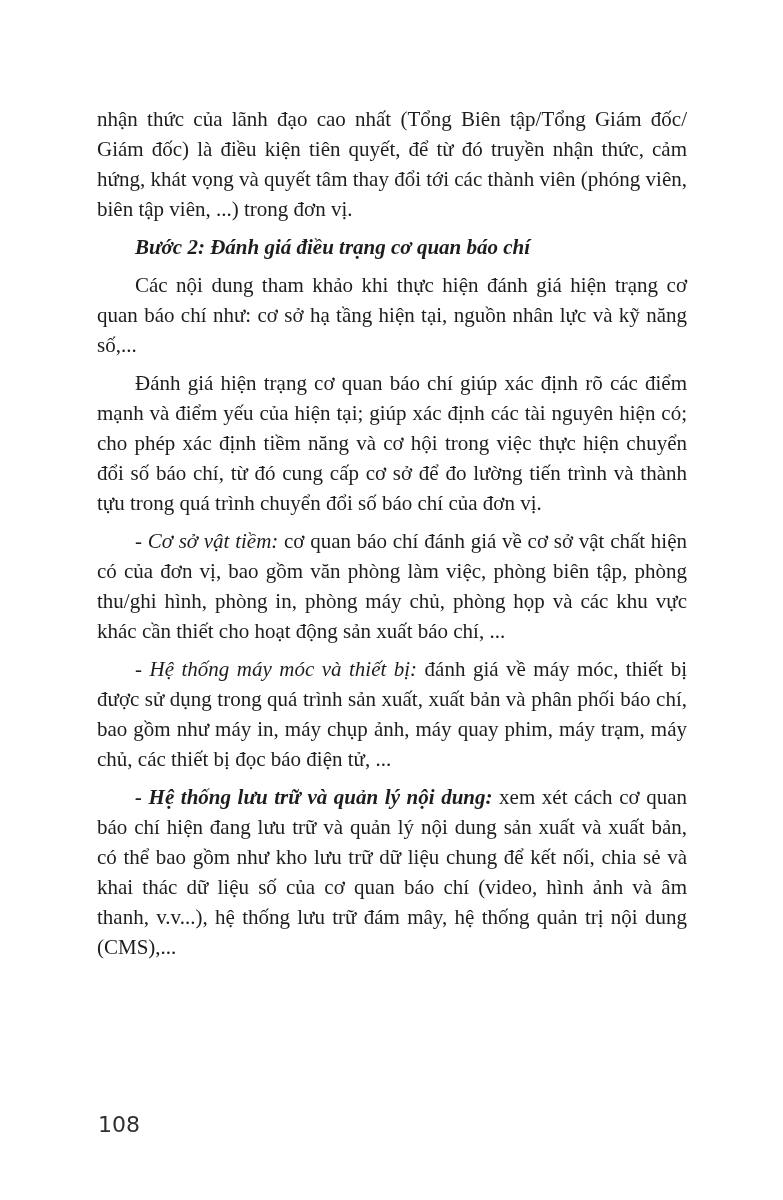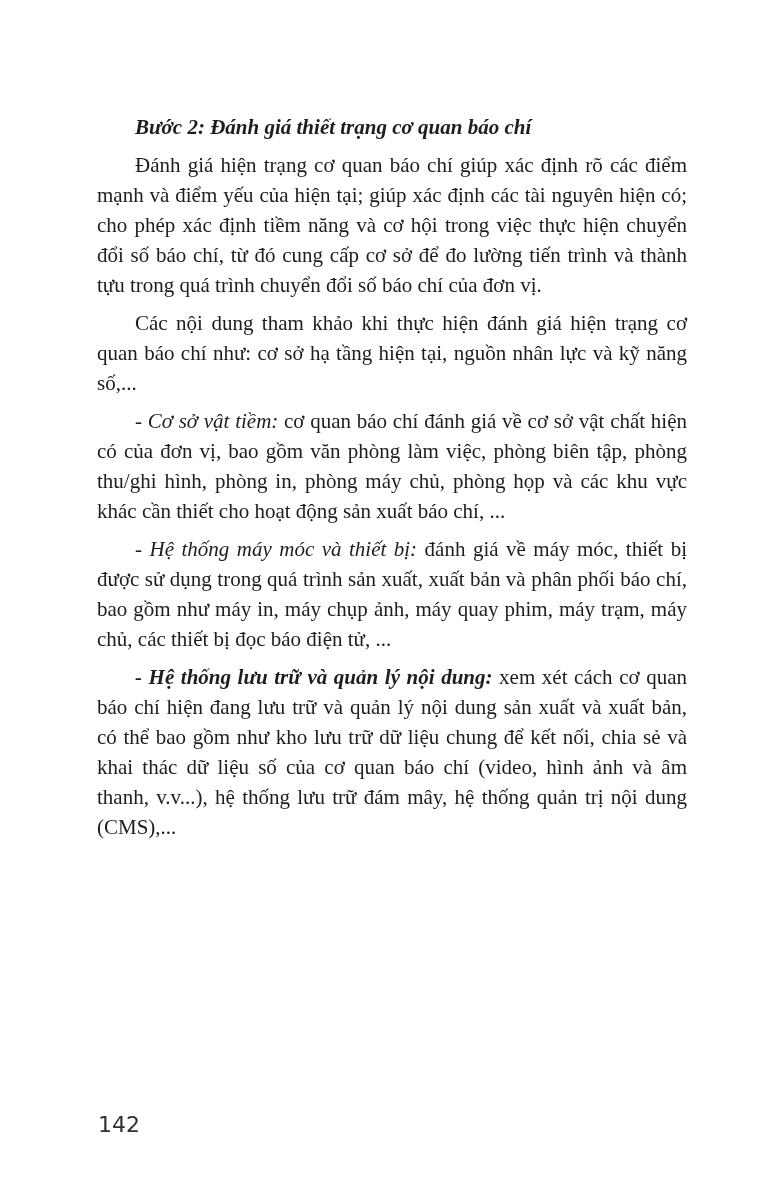--- a/index.html
+++ b/index.html
@@ -52,31 +52,32 @@
     color: #2f2f2f;
   }
 </style>
 </head>
 <body>
 
 <div class="page">
 
   <main class="text-block">
 
+    <p class="para no-indent">nhận thức của lãnh đạo cao nhất (Tổng Biên tập/Tổng Giám đốc/ Giám đốc) là điều kiện tiên quyết, để từ đó truyền nhận thức, cảm hứng, khát vọng và quyết tâm thay đổi tới các thành viên (phóng viên, biên tập viên, ...) trong đơn vị.</p>
 
-    <p class="para heading">Bước 2: Đánh giá thiết trạng cơ quan báo chí</p>
+    <p class="para heading">Bước 2: Đánh giá điều trạng cơ quan báo chí</p>
+
+    <p class="para">Các nội dung tham khảo khi thực hiện đánh giá hiện trạng cơ quan báo chí như: cơ sở hạ tầng hiện tại, nguồn nhân lực và kỹ năng số,...</p>
 
     <p class="para">Đánh giá hiện trạng cơ quan báo chí giúp xác định rõ các điểm mạnh và điểm yếu của hiện tại; giúp xác định các tài nguyên hiện có; cho phép xác định tiềm năng và cơ hội trong việc thực hiện chuyển đổi số báo chí, từ đó cung cấp cơ sở để đo lường tiến trình và thành tựu trong quá trình chuyển đổi số báo chí của đơn vị.</p>
-
-    <p class="para">Các nội dung tham khảo khi thực hiện đánh giá hiện trạng cơ quan báo chí như: cơ sở hạ tầng hiện tại, nguồn nhân lực và kỹ năng số,...</p>
 
     <p class="para bullet"><span class="lead">- Cơ sở vật tiềm:</span><span> cơ quan báo chí đánh giá về cơ sở vật chất hiện có của đơn vị, bao gồm văn phòng làm việc, phòng biên tập, phòng thu/ghi hình, phòng in, phòng máy chủ, phòng họp và các khu vực khác cần thiết cho hoạt động sản xuất báo chí, ...</span></p>
 
     <p class="para bullet"><span class="lead">- Hệ thống máy móc và thiết bị:</span><span> đánh giá về máy móc, thiết bị được sử dụng trong quá trình sản xuất, xuất bản và phân phối báo chí, bao gồm như máy in, máy chụp ảnh, máy quay phim, máy trạm, máy chủ, các thiết bị đọc báo điện tử, ...</span></p>
 
 
     <p class="para bullet"><span class="lead bold">- Hệ thống lưu trữ và quản lý nội dung:</span><span> xem xét cách cơ quan báo chí hiện đang lưu trữ và quản lý nội dung sản xuất và xuất bản, có thể bao gồm như kho lưu trữ dữ liệu chung để kết nối, chia sẻ và khai thác dữ liệu số của cơ quan báo chí (video, hình ảnh và âm thanh, v.v...), hệ thống lưu trữ đám mây, hệ thống quản trị nội dung (CMS),...</span></p>
 
   </main>
 
-  <div class="page-number">142</div>
+  <div class="page-number">108</div>
 
 </div>
 
 </body></html>

